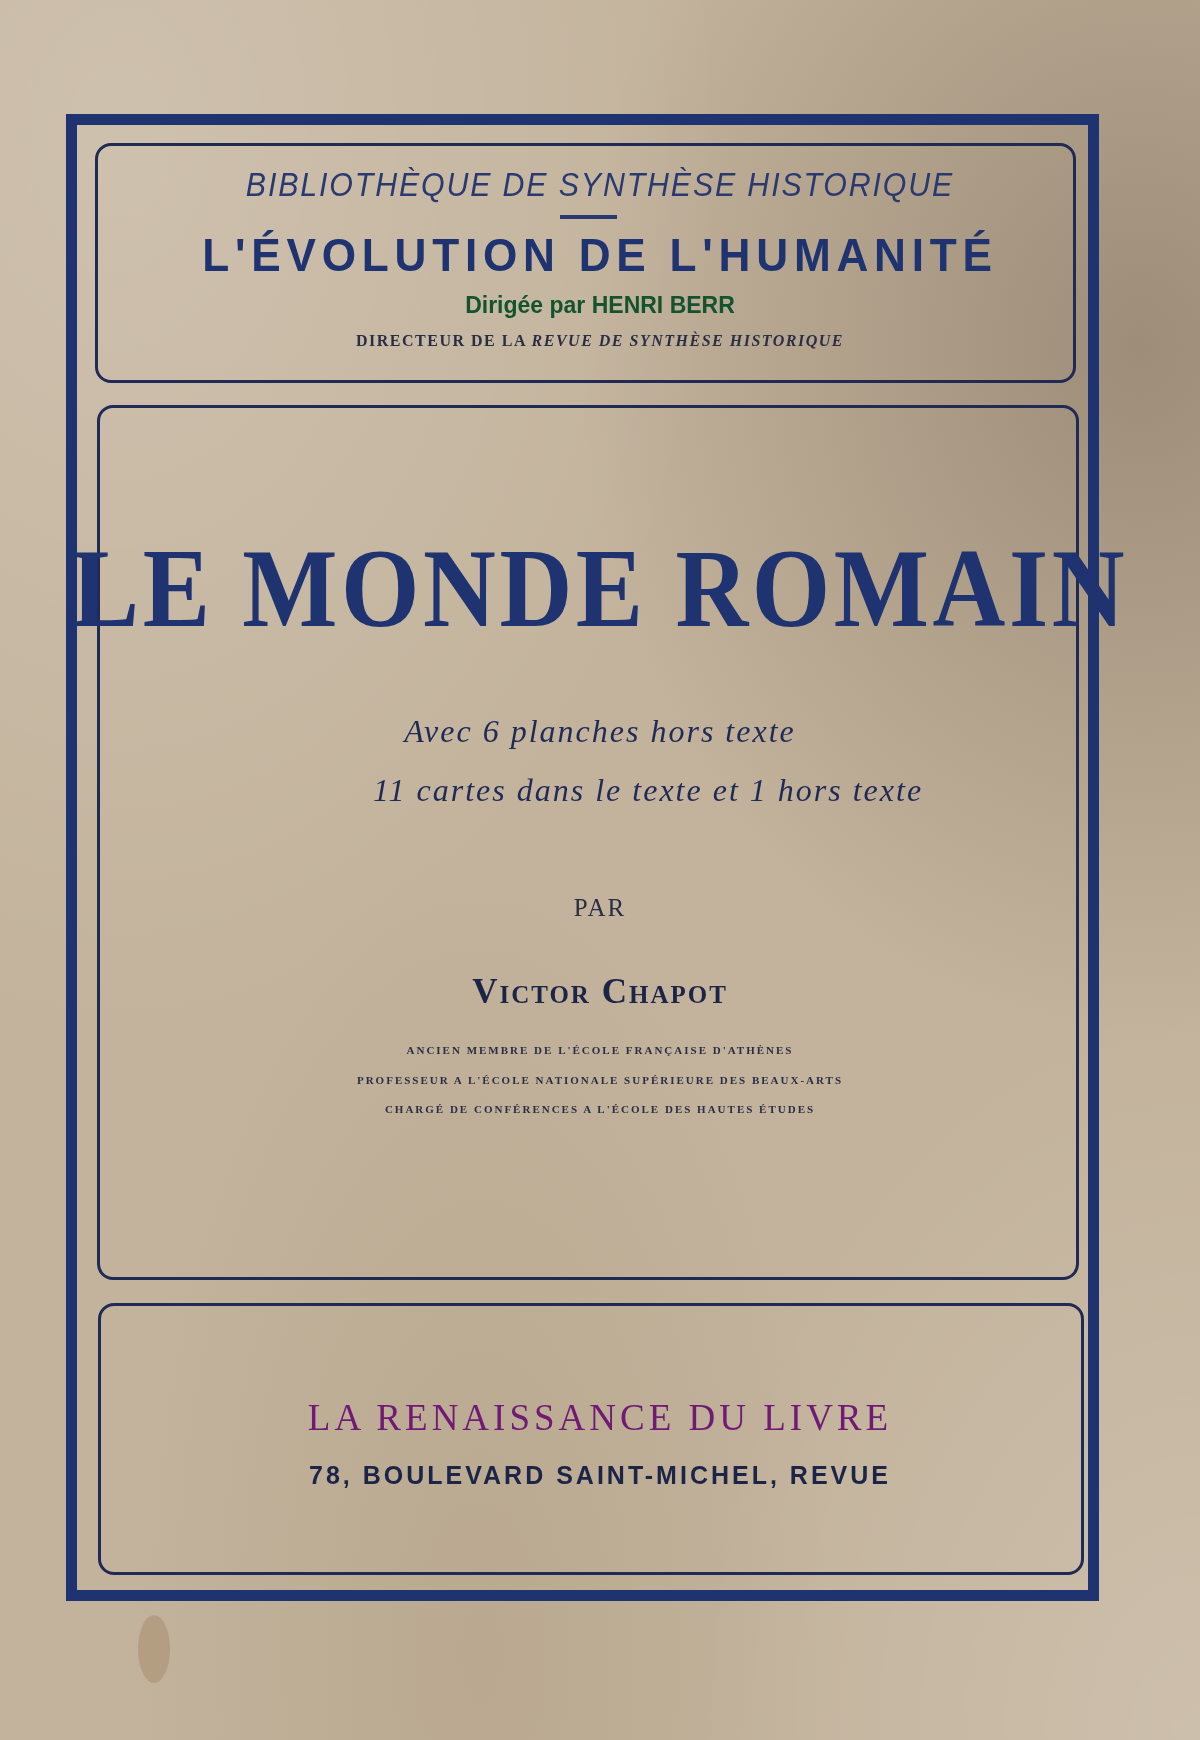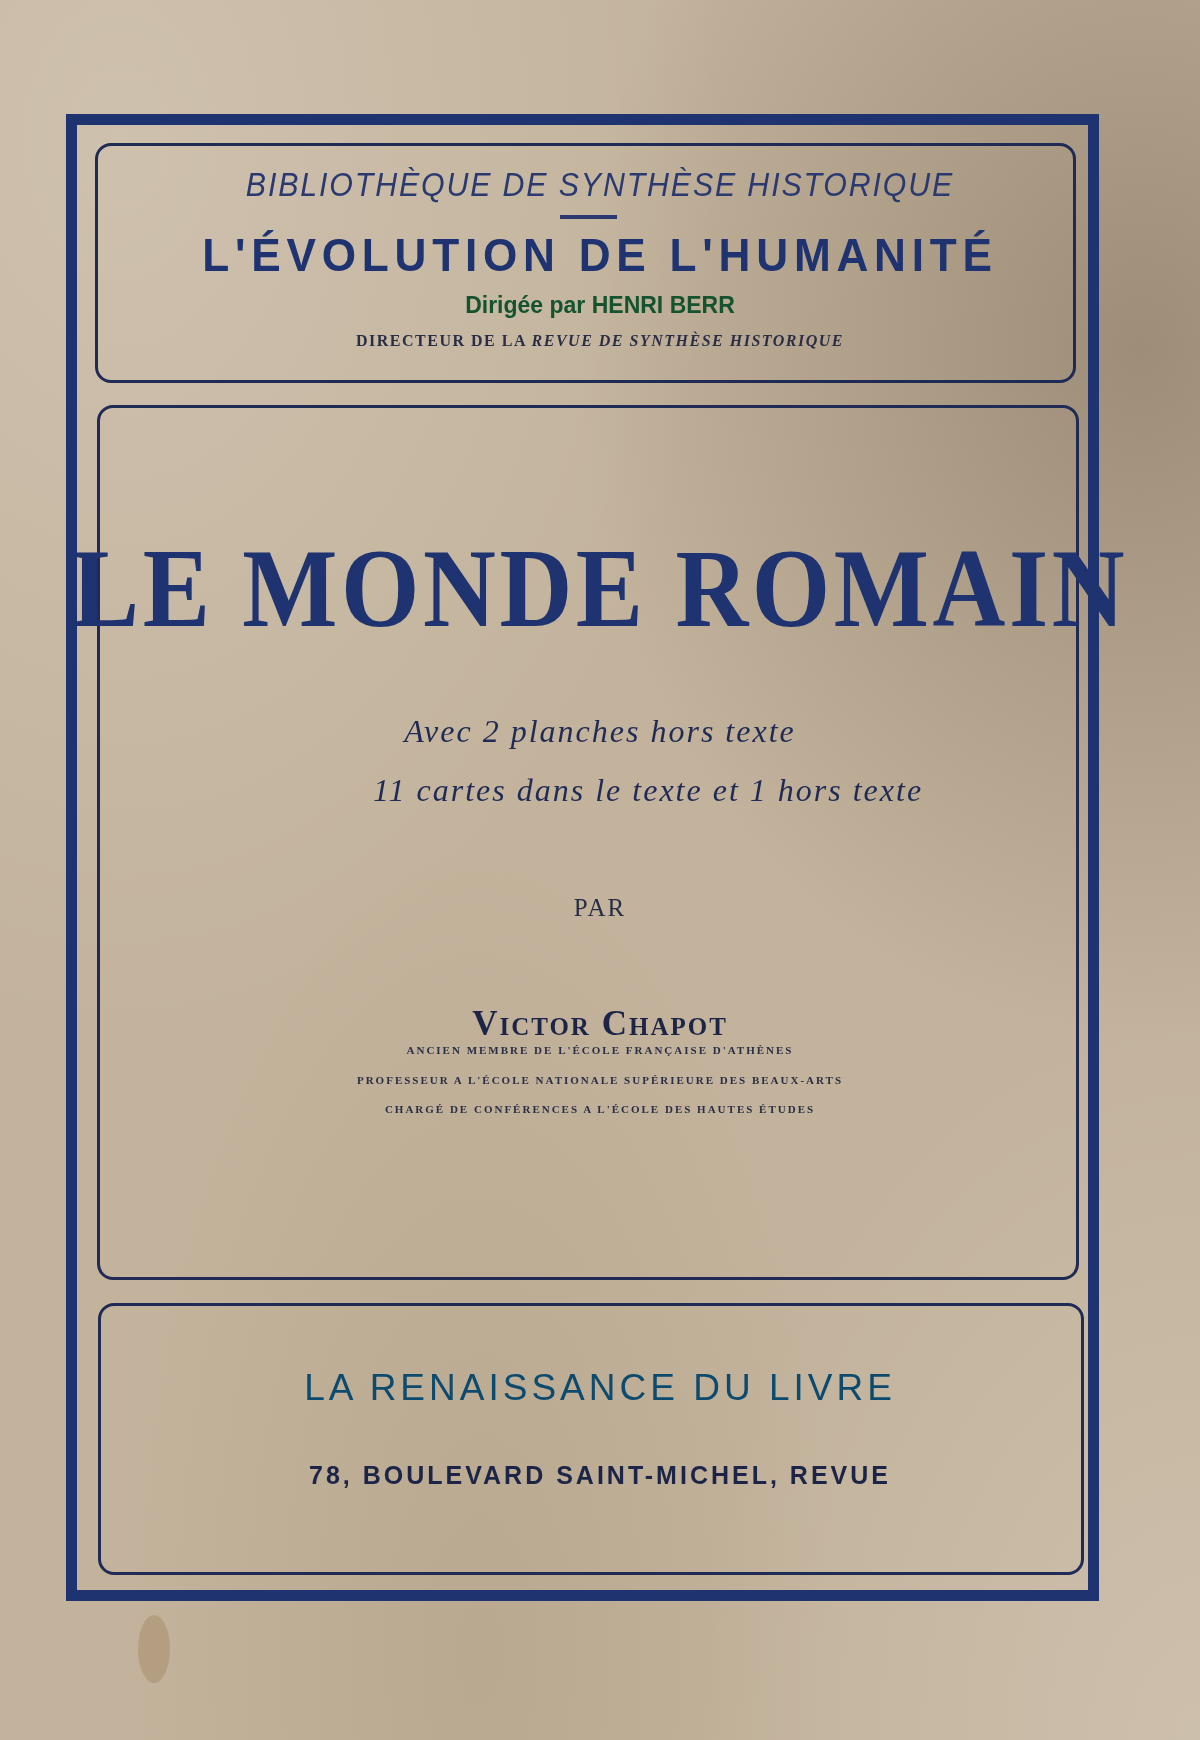--- a/index.html
+++ b/index.html
@@ -46,48 +46,47 @@
   .book-title {
     top: 524px; font-size: 112px; font-weight: bold; letter-spacing: 4px; color: #1f3370;
     transform: scaleX(0.9);
   }
   .subtitle-1 { top: 713px; font-size: 32px; font-style: italic; letter-spacing: 2px; color: #1f2a55; }
   .subtitle-2 { top: 772px; font-size: 32px; font-style: italic; letter-spacing: 2px; color: #1f2a55; margin-left: 48px; }
   .par { top: 894px; font-size: 25px; letter-spacing: 2px; color: #2a2e45; }
   .author {
     top: 972px; font-size: 35px; font-weight: bold; letter-spacing: 2px; color: #1c2547;
     font-variant: small-caps;
-    margin-top: 32px;
   }
   .cred { font-size: 11px; font-weight: bold; letter-spacing: 2px; color: #2a2e45; }
   .cred-1 { top: 1044px; }
   .cred-2 { top: 1074px; }
   .cred-3 { top: 1103px; }
-  .publisher { top: 1367px; font-size: 37px; letter-spacing: 4px; color: #0c4a6e; font-family: Liberation Sans, sans-serif; }
+  .publisher { top: 1396px; font-size: 37px; letter-spacing: 4px; color: #701a75; font-family: Liberation Serif, serif; }
   .address { top: 1461px; font-size: 25px; font-weight: bold; letter-spacing: 3px; color: #1c2547; font-family: "Liberation Sans", sans-serif; }
   .stain { position: absolute; left: 138px; top: 1615px; width: 32px; height: 68px; border-radius: 50%; background: rgba(140,100,50,0.25); }
 </style>
 </head>
 <body>
 
 <div>
   <div class="outer-frame"></div>
 
   <div class="box box-series"></div>
   <div class="line series-name">BIBLIOTHÈQUE DE SYNTHÈSE HISTORIQUE</div>
   <div class="series-rule"></div>
   <div class="line collection-title">L'ÉVOLUTION DE L'HUMANITÉ</div>
   <div class="line editor-line">Dirigée par HENRI BERR</div>
   <div class="line director-line">
     <span>DIRECTEUR DE LA </span><span class="ital">REVUE DE SYNTHÈSE HISTORIQUE</span>
   </div>
 
   <div class="box box-title"></div>
   <div class="line book-title">LE MONDE ROMAIN</div>
-  <div class="line subtitle-1">Avec 2 planches hors texte</div>
+  <div class="line subtitle-1">Avec 6 planches hors texte</div>
   <div class="line subtitle-2">11 cartes dans le texte et 1 hors texte</div>
   <div class="line par">PAR</div>
   <div class="line author">Victor Chapot</div>
   <div class="line cred cred-1">ANCIEN MEMBRE DE L'ÉCOLE FRANÇAISE D'ATHÈNES</div>
   <div class="line cred cred-2">PROFESSEUR A L'ÉCOLE NATIONALE SUPÉRIEURE DES BEAUX-ARTS</div>
   <div class="line cred cred-3">CHARGÉ DE CONFÉRENCES A L'ÉCOLE DES HAUTES ÉTUDES</div>
 
   <div class="box box-publisher"></div>
   <div class="line publisher">LA RENAISSANCE DU LIVRE</div>
   <div class="line address">78, BOULEVARD SAINT-MICHEL, REVUE</div>

